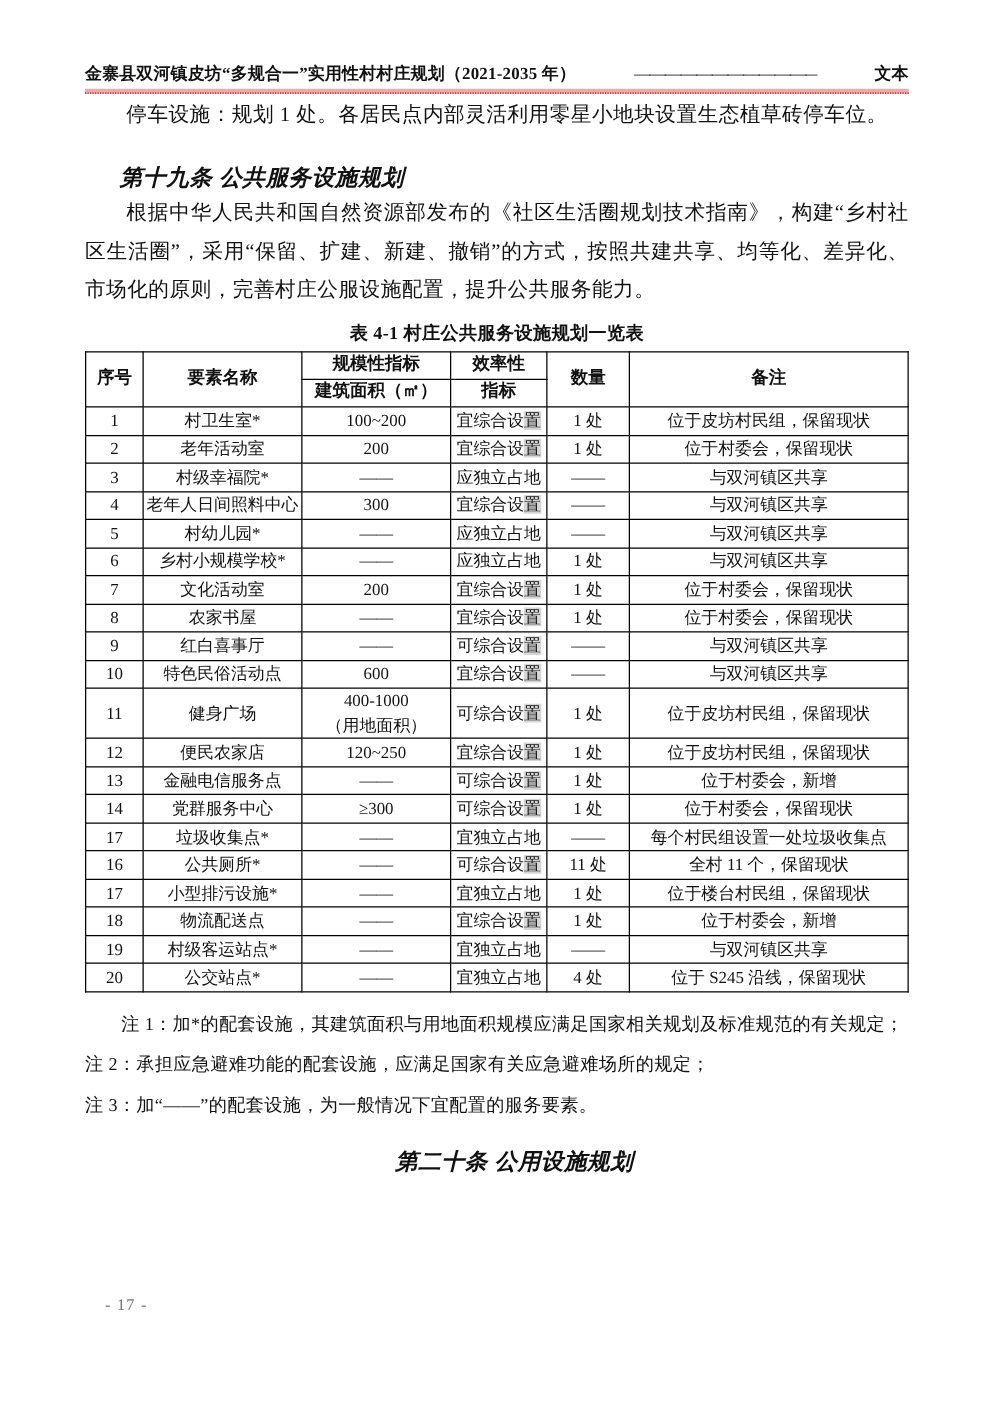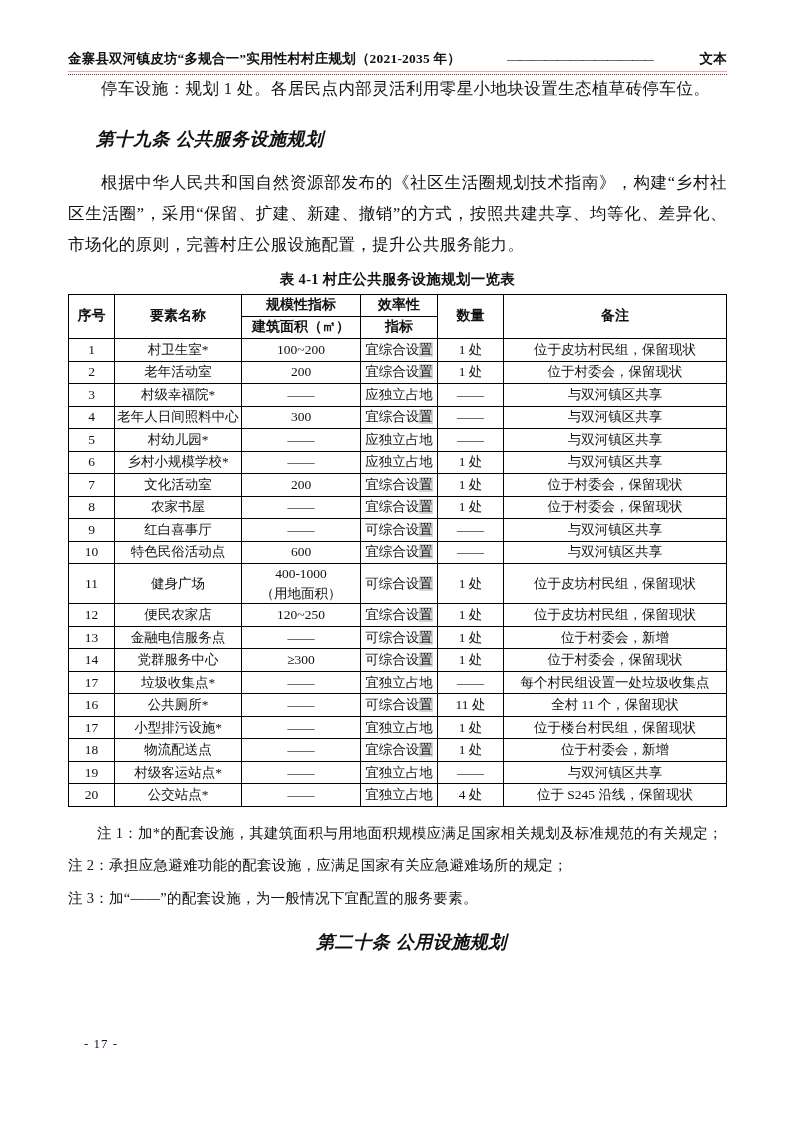--- a/index.html
+++ b/index.html
@@ -18,21 +18,21 @@
     font-family: "Liberation Serif", "DejaVu Serif", serif;
     overflow: hidden;
   }
   
   .header {
     display: flex;
     align-items: baseline;
     font-size: 13.5px;
     font-weight: bold;
     letter-spacing: 0.2px;
-    border-bottom: 1px solid #fca5a5;
+    border-bottom: 4px solid #fca5a5;
     padding-bottom: 3px;
     position: relative;
     gap: 46px;
   }
   .header::after {
     content: "";
     position: absolute;
     left: 0; right: 0; bottom: -4px;
     border-bottom: 1px dotted #444;
   }
@@ -60,21 +60,21 @@
   .section-heading {
     margin: 0;
     margin-top: 22px;
     font-family: "Liberation Sans", "DejaVu Sans", sans-serif;
     font-weight: bold;
     font-size: 18px;
     letter-spacing: 0.5px;
     text-indent: 1.55em;
     font-style: italic;
   }
-  .section-body { margin-top: 16px; line-height: 31px; }
+  .section-body { line-height: 31px; }
 
   
   .table-title {
     margin-top: 10px;
     text-align: center;
     font-size: 14.5px;
     letter-spacing: 0.3px;
     font-weight: bold;
   }
   table.plan-table {
@@ -112,21 +112,21 @@
   .note-indent { text-indent: 2em; }
 
   .section-heading.last { margin-top: 16px; text-align: center; }
 
   
   .page-number {
     position: absolute;
     left: 84px;
     top: 1036px;
     font-size: 13px;
-    color: #0f172a;
+    color: #737373;
     letter-spacing: 1px;
   }
 </style>
 </head>
 <body>
 
 <div class="page">
 
   <div class="header">
     <span class="header-title">金寨县双河镇皮坊“多规合一”实用性村村庄规划（2021-2035 年）</span>

